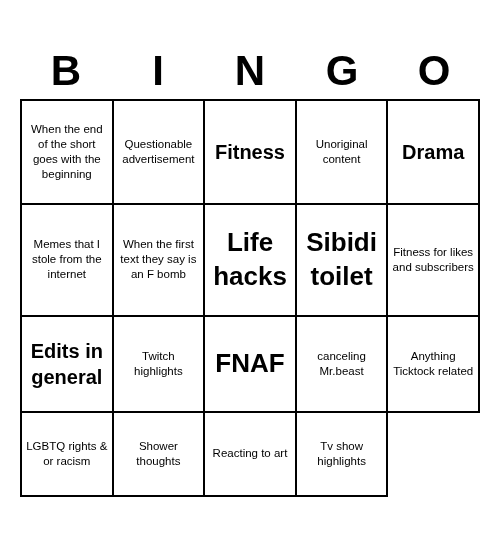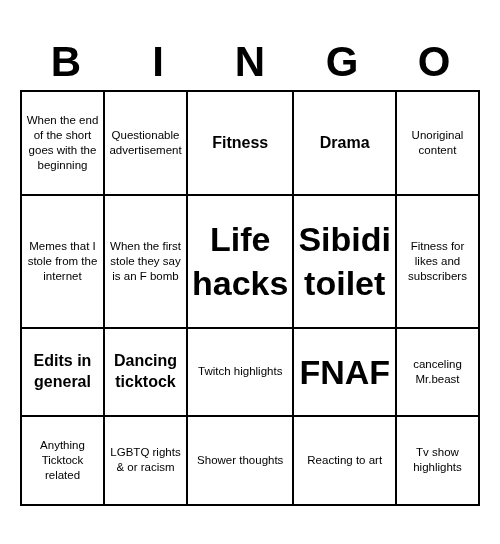--- a/index.html
+++ b/index.html
@@ -55,53 +55,52 @@
       font-size: 11.5px;
       color: #000;
       display: flex;
       align-items: center;
       justify-content: center;
       min-height: 84px;
       line-height: 1.3;
     }
 
     .bingo-cell.large-text {
-      font-size: 16px;
+      font-size: 20px;
       font-weight: bold;
     }
 
     .bingo-cell.xlarge-text {
-      font-size: 34px;
+      font-size: 26px;
       font-weight: bold;
     }
   </style>
 </head>
 <body>
 
 <div class="bingo-card">
   <div class="bingo-title">
   <span class="bingo-letter">B</span>
       <span class="bingo-letter">I</span>
       <span class="bingo-letter">N</span>
       <span class="bingo-letter">G</span>
       <span class="bingo-letter">O</span>
     </div>
   <div class="bingo-grid">
   <div class="bingo-cell">When the end of the short goes with the beginning</div>
       <div class="bingo-cell">Questionable advertisement</div>
       <div class="bingo-cell large-text">Fitness</div>
+      <div class="bingo-cell">Unoriginal content</div>
       <div class="bingo-cell large-text">Drama</div>
-      <div class="bingo-cell">Unoriginal content</div>
       <div class="bingo-cell">Memes that I stole from the internet</div>
-      <div class="bingo-cell">When the first stole they say is an F bomb</div>
+      <div class="bingo-cell">When the first text they say is an F bomb</div>
       <div class="bingo-cell xlarge-text">Life hacks</div>
       <div class="bingo-cell xlarge-text">Sibidi toilet</div>
       <div class="bingo-cell">Fitness for likes and subscribers</div>
       <div class="bingo-cell large-text">Edits in general</div>
-      <div class="bingo-cell large-text">Dancing ticktock</div>
       <div class="bingo-cell">Twitch highlights</div>
       <div class="bingo-cell xlarge-text">FNAF</div>
       <div class="bingo-cell">canceling Mr.beast</div>
       <div class="bingo-cell">Anything Ticktock related</div>
       <div class="bingo-cell">LGBTQ rights &amp; or racism</div>
       <div class="bingo-cell">Shower thoughts</div>
       <div class="bingo-cell">Reacting to art</div>
       <div class="bingo-cell">Tv show highlights</div>
     </div>
 </div>

